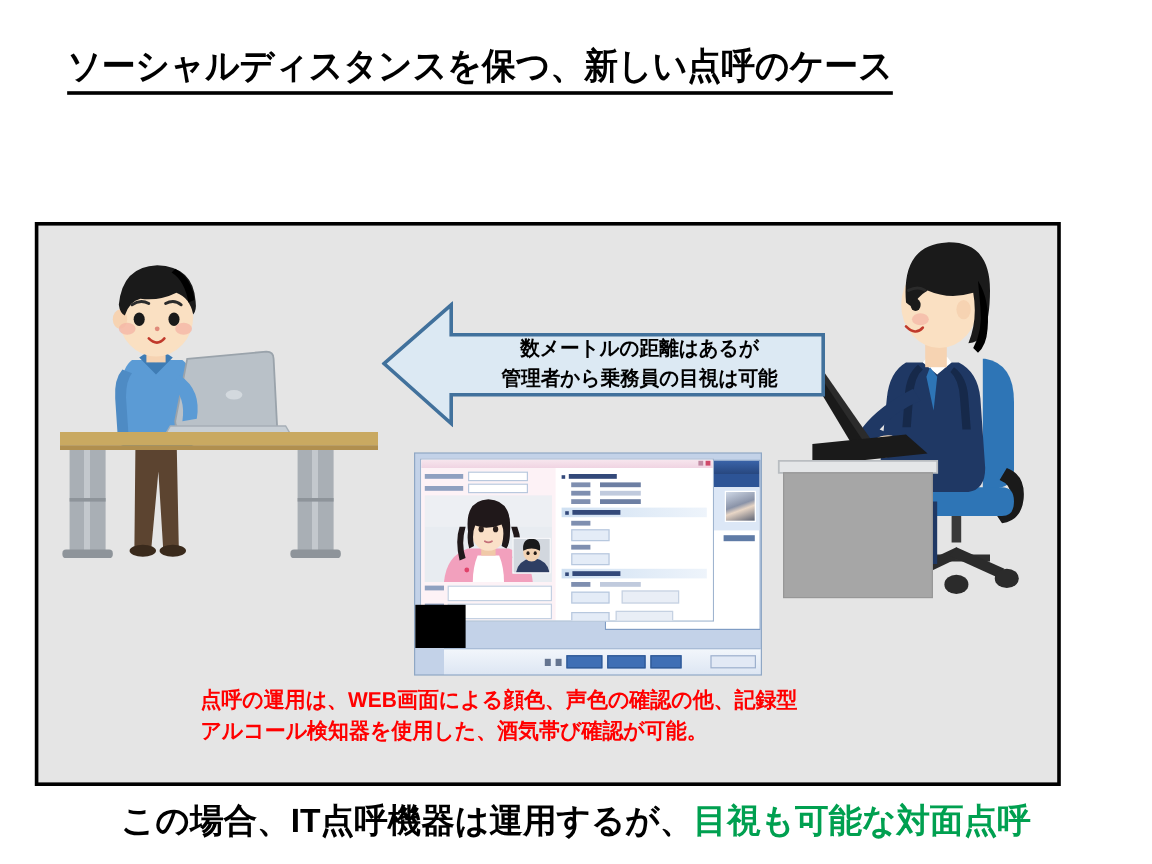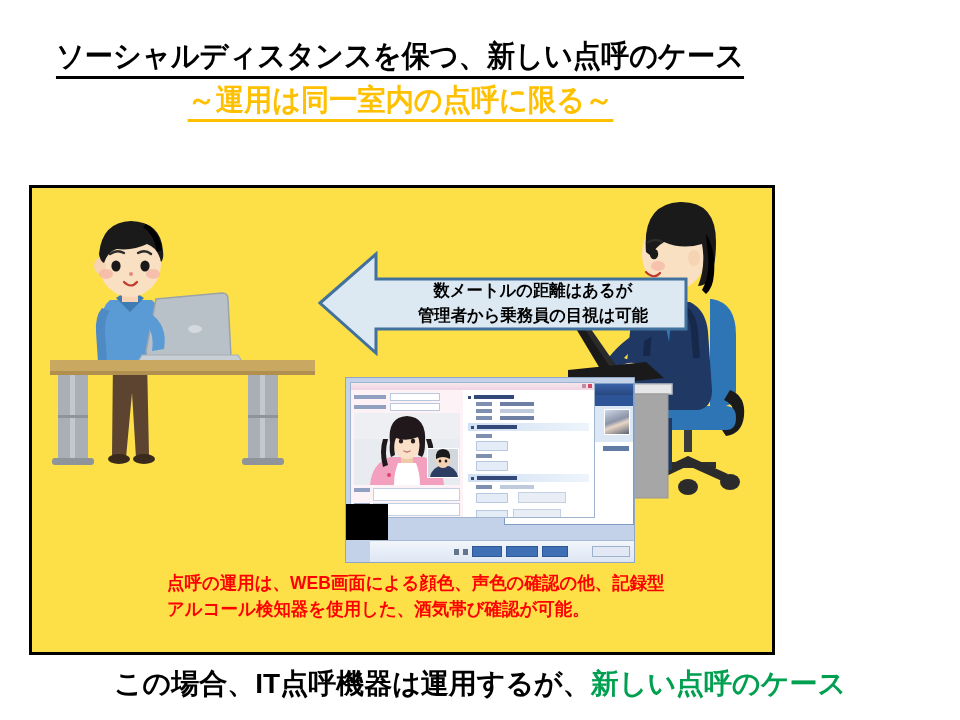--- a/index.html
+++ b/index.html
@@ -46,25 +46,25 @@
     margin-top: 3px;
     transform: scaleX(0.94);
   }
   .title-row { display:block; }
 
   
   .main-frame {
     position: absolute;
     left: 29px;
     top: 185px;
-    width: 746px;
+    width: 855px;
     height: 470px;
     border: 3px solid #000000;
     box-sizing: border-box;
-    background: #fde047;
+    background: #e5e5e5;
   }
 
   
   .illus-left {
     position: absolute;
     left: 18px;
     top: 20px;
     width: 265px;
     height: 290px;
   }
@@ -291,23 +291,20 @@
   }
   .bc-black { color:#000000; }
   .bc-green { color:#00A050; }
 </style>
 </head>
 <body>
 
 <div class="title-block">
   <div class="title-row">
     <span class="title-line1">ソーシャルディスタンスを保つ、新しい点呼のケース</span>
-  </div>
-  <div class="title-row">
-    <span class="title-line2">～運用は同一室内の点呼に限る～</span>
   </div>
 </div>
 
 <div class="main-frame">
 
   <div class="illus-left">
     <svg viewBox="0 0 265 290" width="265" height="290" xmlns="http://www.w3.org/2000/svg">
 
       <path d="M63 150 L97 150 L99 248 L86 250 L82 185 L76 250 L62 248 Z" fill="#5C4430"></path>
 
@@ -610,14 +607,14 @@
   </div>
 
   <div class="red-caption">
     <div>点呼の運用は、WEB画面による顔色、声色の確認の他、記録型</div>
     <div>アルコール検知器を使用した、酒気帯び確認が可能。</div>
   </div>
 
 </div>
 
 <div class="bottom-caption">
-  <span class="bc-black">この場合、IT点呼機器は運用するが、</span><span class="bc-green">新しい点呼のケース</span>
+  <span class="bc-black">この場合、IT点呼機器は運用するが、</span><span class="bc-green">目視も可能な対面点呼</span>
 </div>
 
 </body></html>

